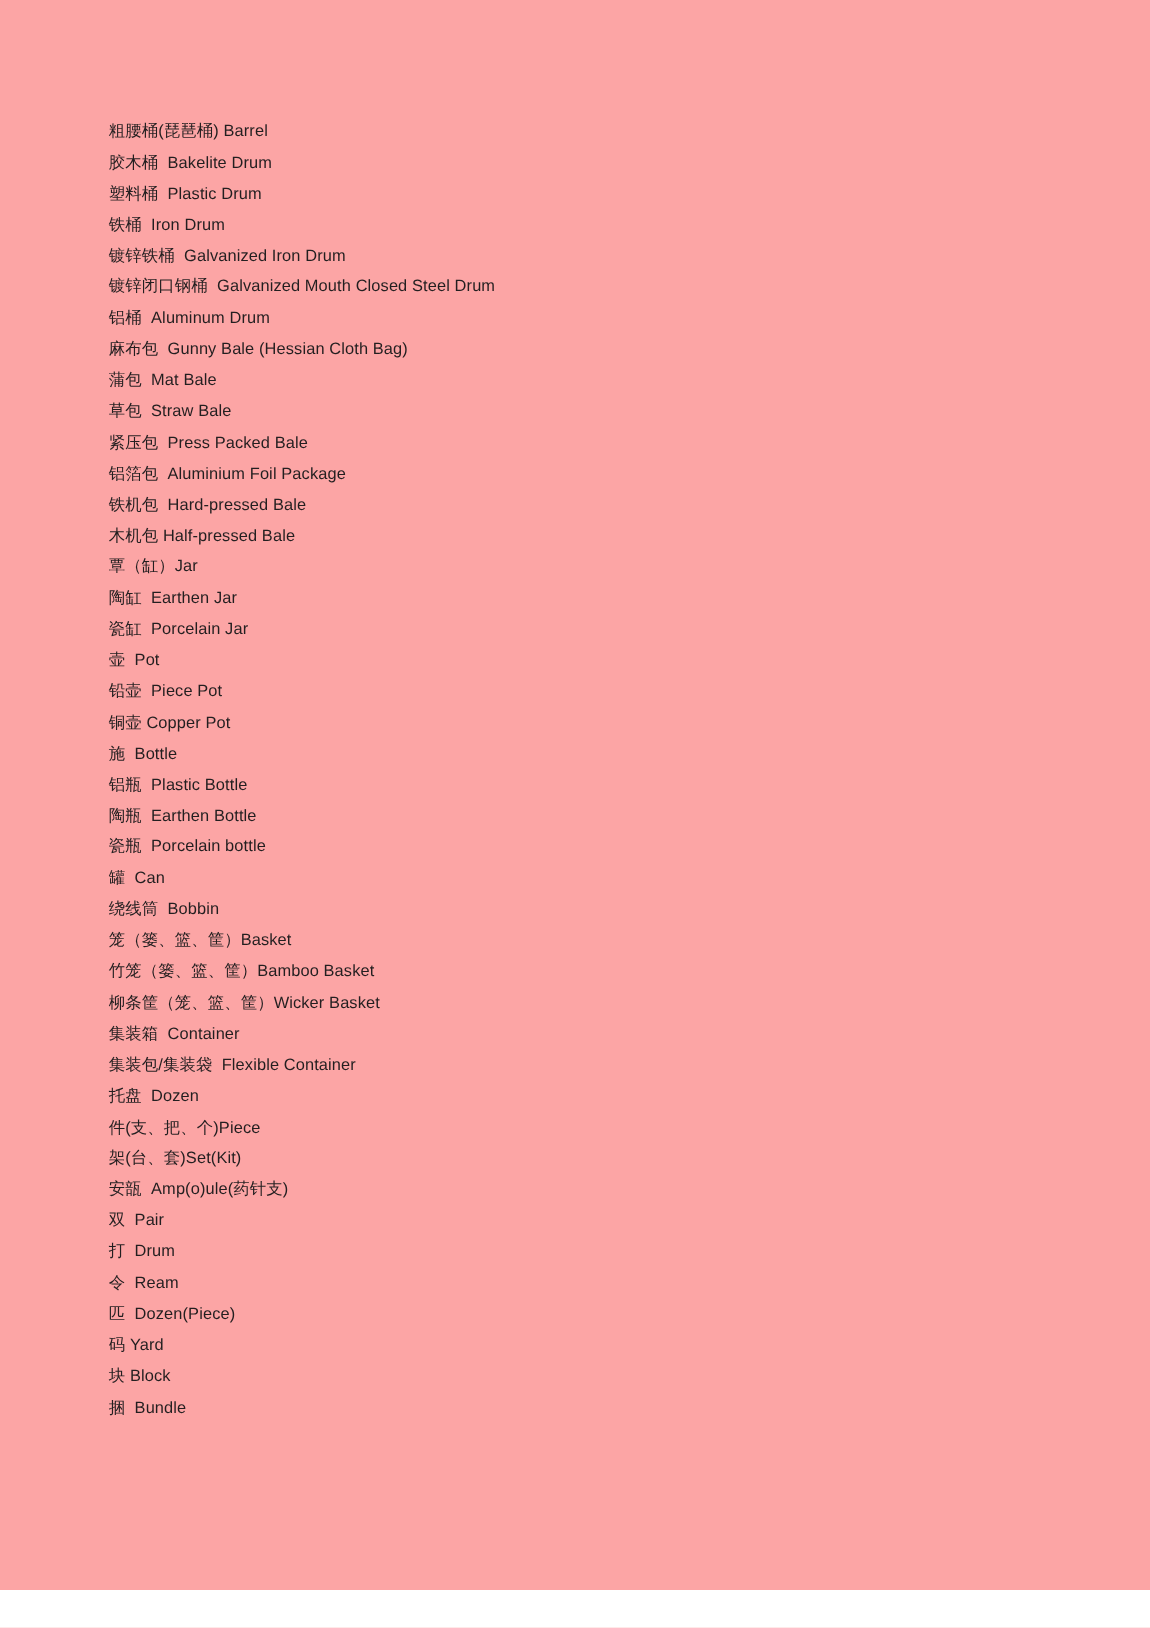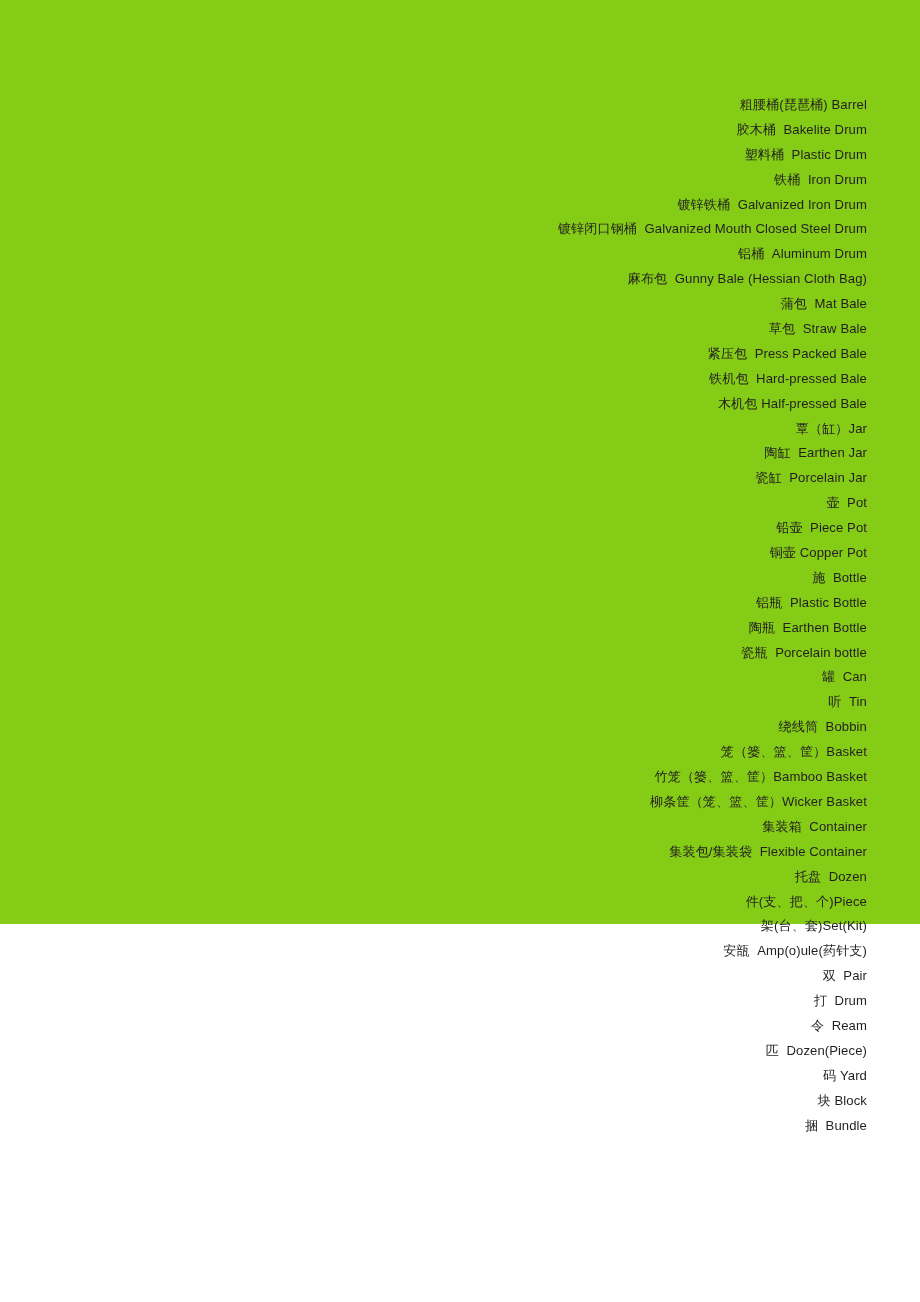--- a/index.html
+++ b/index.html
@@ -12,24 +12,23 @@
     width: 920px;
     height: 1302px;
     font-family: "Liberation Sans", "DejaVu Sans", sans-serif;
     color: #231f20;
     -webkit-font-smoothing: antialiased;
     overflow: hidden;
   }
   .page {
     position: relative;
     width: 920px;
-    height: 924px;
-    background: #84cc16;
+    height: 1272px;
+    background: #fca5a5;
     box-sizing: border-box;
-    text-align: right;
   }
   .glossary-list {
     position: absolute;
     left: 87px;
     top: 93px;
     width: 780px;
     margin: 0;
     padding: 0;
     list-style: none;
   }
@@ -52,34 +51,34 @@
       <li class="glossary-entry">胶木桶  Bakelite Drum</li>
       <li class="glossary-entry">塑料桶  Plastic Drum</li>
       <li class="glossary-entry">铁桶  Iron Drum</li>
       <li class="glossary-entry">镀锌铁桶  Galvanized Iron Drum</li>
       <li class="glossary-entry">镀锌闭口钢桶  Galvanized Mouth Closed Steel Drum</li>
       <li class="glossary-entry">铝桶  Aluminum Drum</li>
       <li class="glossary-entry">麻布包  Gunny Bale (Hessian Cloth Bag)</li>
       <li class="glossary-entry">蒲包  Mat Bale</li>
       <li class="glossary-entry">草包  Straw Bale</li>
       <li class="glossary-entry">紧压包  Press Packed Bale</li>
+      <li class="glossary-entry">铝箔包  Aluminium Foil Package</li>
       <li class="glossary-entry">铁机包  Hard-pressed Bale</li>
       <li class="glossary-entry">木机包 Half-pressed Bale</li>
       <li class="glossary-entry">覃（缸）Jar</li>
       <li class="glossary-entry">陶缸  Earthen Jar</li>
       <li class="glossary-entry">瓷缸  Porcelain Jar</li>
       <li class="glossary-entry">壶  Pot</li>
       <li class="glossary-entry">铅壶  Piece Pot</li>
       <li class="glossary-entry">铜壶 Copper Pot</li>
       <li class="glossary-entry">施  Bottle</li>
       <li class="glossary-entry">铝瓶  Plastic Bottle</li>
       <li class="glossary-entry">陶瓶  Earthen Bottle</li>
       <li class="glossary-entry">瓷瓶  Porcelain bottle</li>
       <li class="glossary-entry">罐  Can</li>
-      <li class="glossary-entry">听  Tin</li>
       <li class="glossary-entry">绕线筒  Bobbin</li>
       <li class="glossary-entry">笼（篓、篮、筐）Basket</li>
       <li class="glossary-entry">竹笼（篓、篮、筐）Bamboo Basket</li>
       <li class="glossary-entry">柳条筐（笼、篮、筐）Wicker Basket</li>
       <li class="glossary-entry">集装箱  Container</li>
       <li class="glossary-entry">集装包/集装袋  Flexible Container</li>
       <li class="glossary-entry">托盘  Dozen</li>
       <li class="glossary-entry">件(支、把、个)Piece</li>
       <li class="glossary-entry">架(台、套)Set(Kit)</li>
       <li class="glossary-entry">安瓿  Amp(o)ule(药针支)</li>

